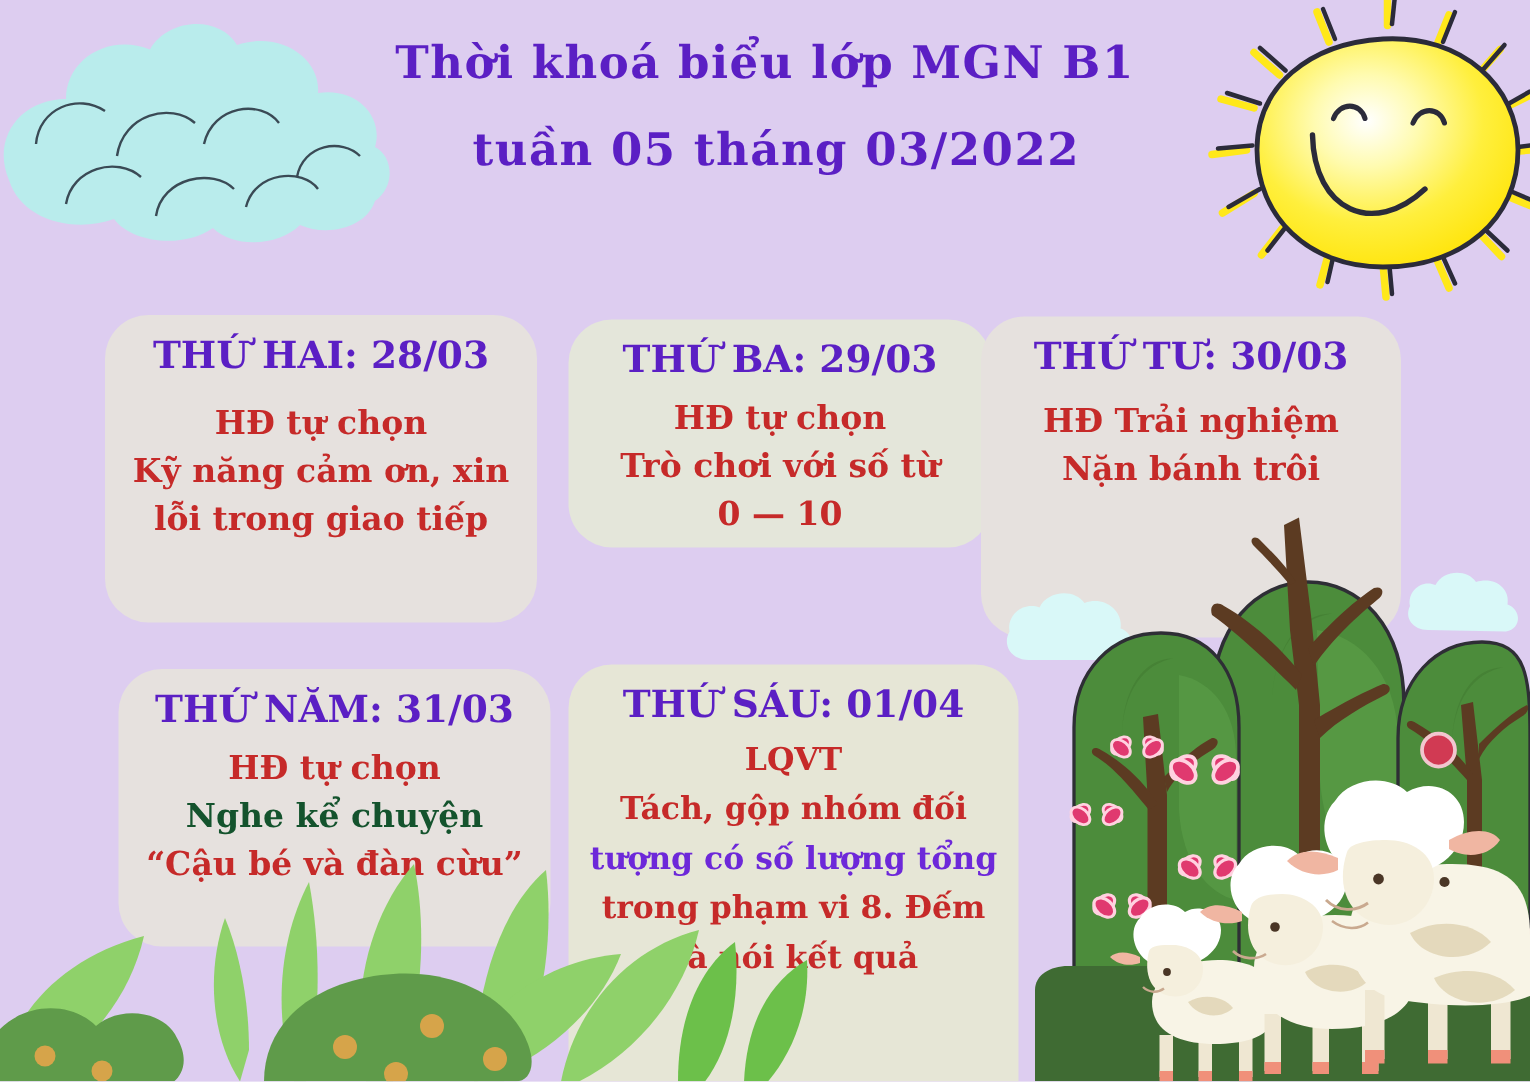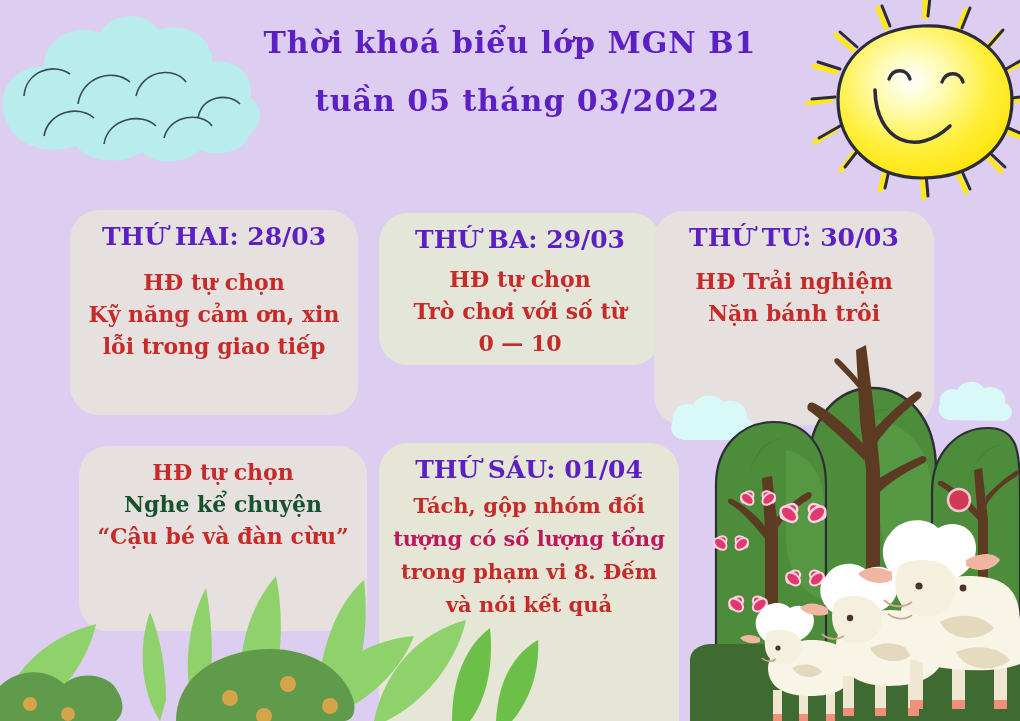--- a/index.html
+++ b/index.html
@@ -197,29 +197,31 @@
     <div class="body-line" style="color: rgb(198, 42, 41);">0 — 10</div>
   </div>
 
   <div class="card" id="card-wed">
     <div class="day" style="color: rgb(91, 31, 196);">THỨ TƯ: 30/03</div>
     <div class="body-line" style="color: rgb(198, 42, 41);">HĐ Trải nghiệm</div>
     <div class="body-line" style="color: rgb(198, 42, 41);">Nặn bánh trôi</div>
   </div>
 
   <div class="card" id="card-thu">
+    <div class="day" style="color: rgb(91, 31, 196);">THỨ NĂM: 31/03</div>
     <div class="body-line" style="color: rgb(198, 42, 41);">HĐ tự chọn</div>
     <div class="body-line" style="color: #14532d;">Nghe kể chuyện</div>
     <div class="body-line" style="color: rgb(198, 42, 41);">“Cậu bé và đàn cừu”</div>
   </div>
 
   <div class="card" id="card-fri">
     <div class="day" style="color: rgb(91, 31, 196);">THỨ SÁU: 01/04</div>
+    <div class="body-line" style="color: rgb(198, 42, 41);">LQVT</div>
     <div class="body-line" style="color: rgb(198, 42, 41);">Tách, gộp nhóm đối</div>
-    <div class="body-line" style="color: #be185d;">tượng có số lượng tổng</div>
+    <div class="body-line" style="color: #6d28d9;">tượng có số lượng tổng</div>
     <div class="body-line" style="color: rgb(198, 42, 41);">trong phạm vi 8. Đếm</div>
     <div class="body-line" style="color: rgb(198, 42, 41);">và nói kết quả</div>
   </div>
 
   <svg class="layer" style="z-index:8" viewBox="0 0 1020 721" width="1020" height="721">
 
     <g>
       <path d="M686 440 C674 440 668 430 673 421 C671 410 682 401 693 405
                C698 394 716 392 723 402 C736 397 749 407 747 419
                C757 422 758 437 746 440 Z" fill="#d9f8f8"></path>

